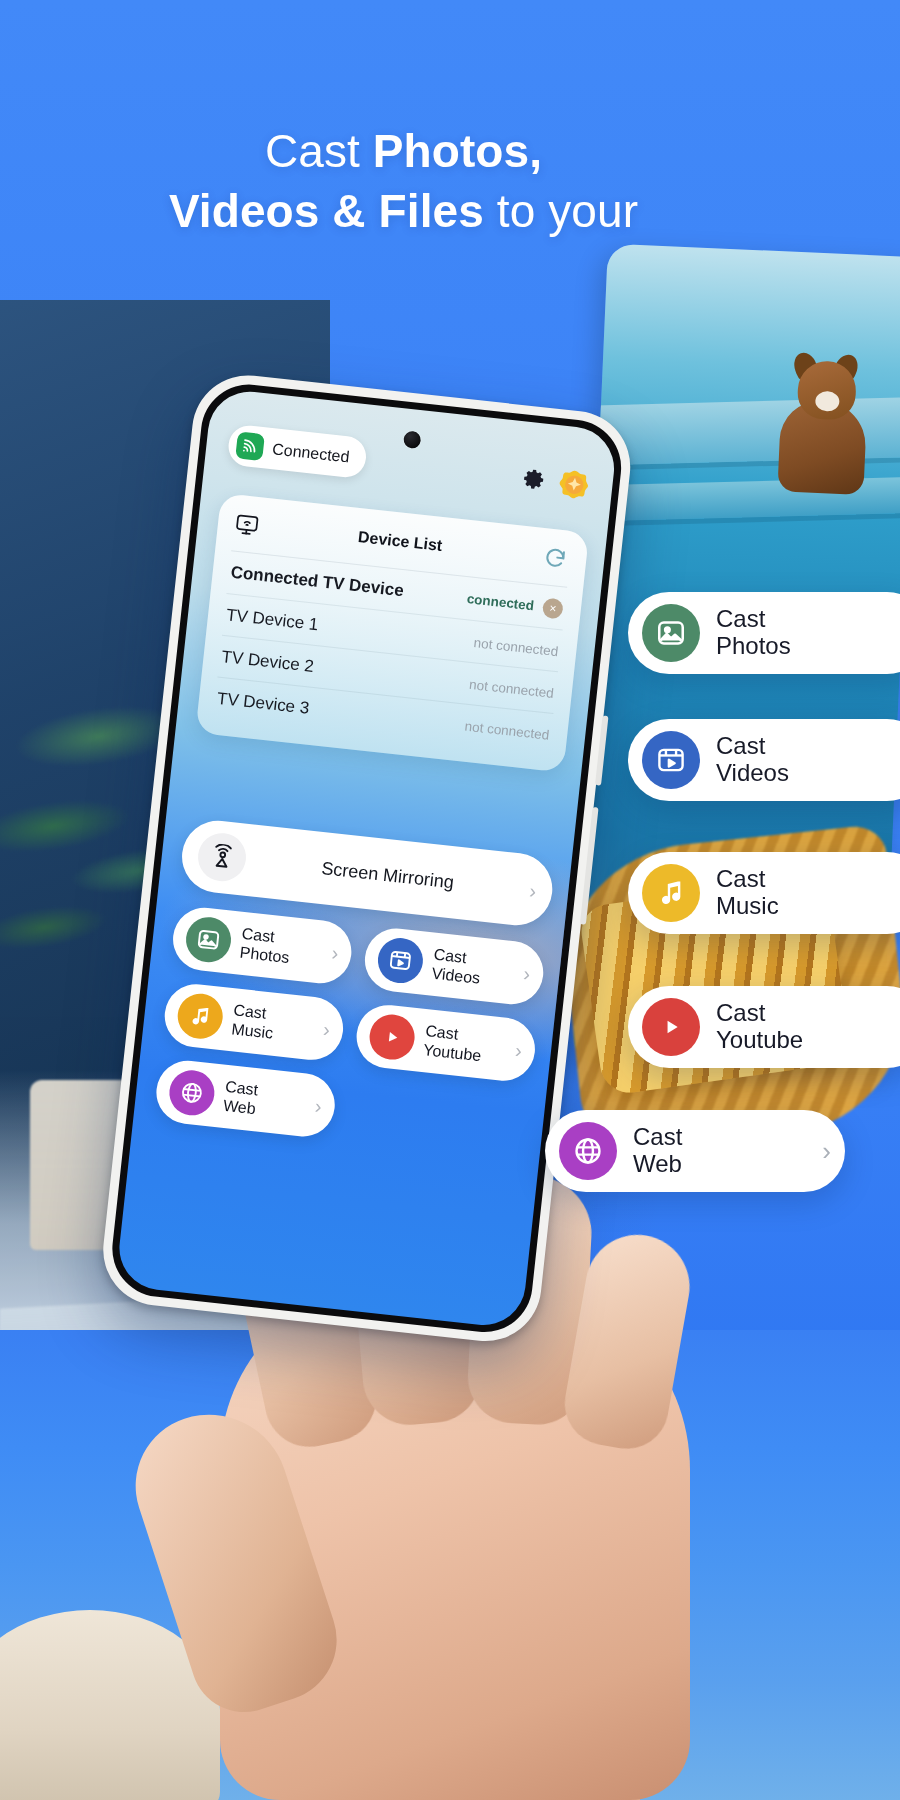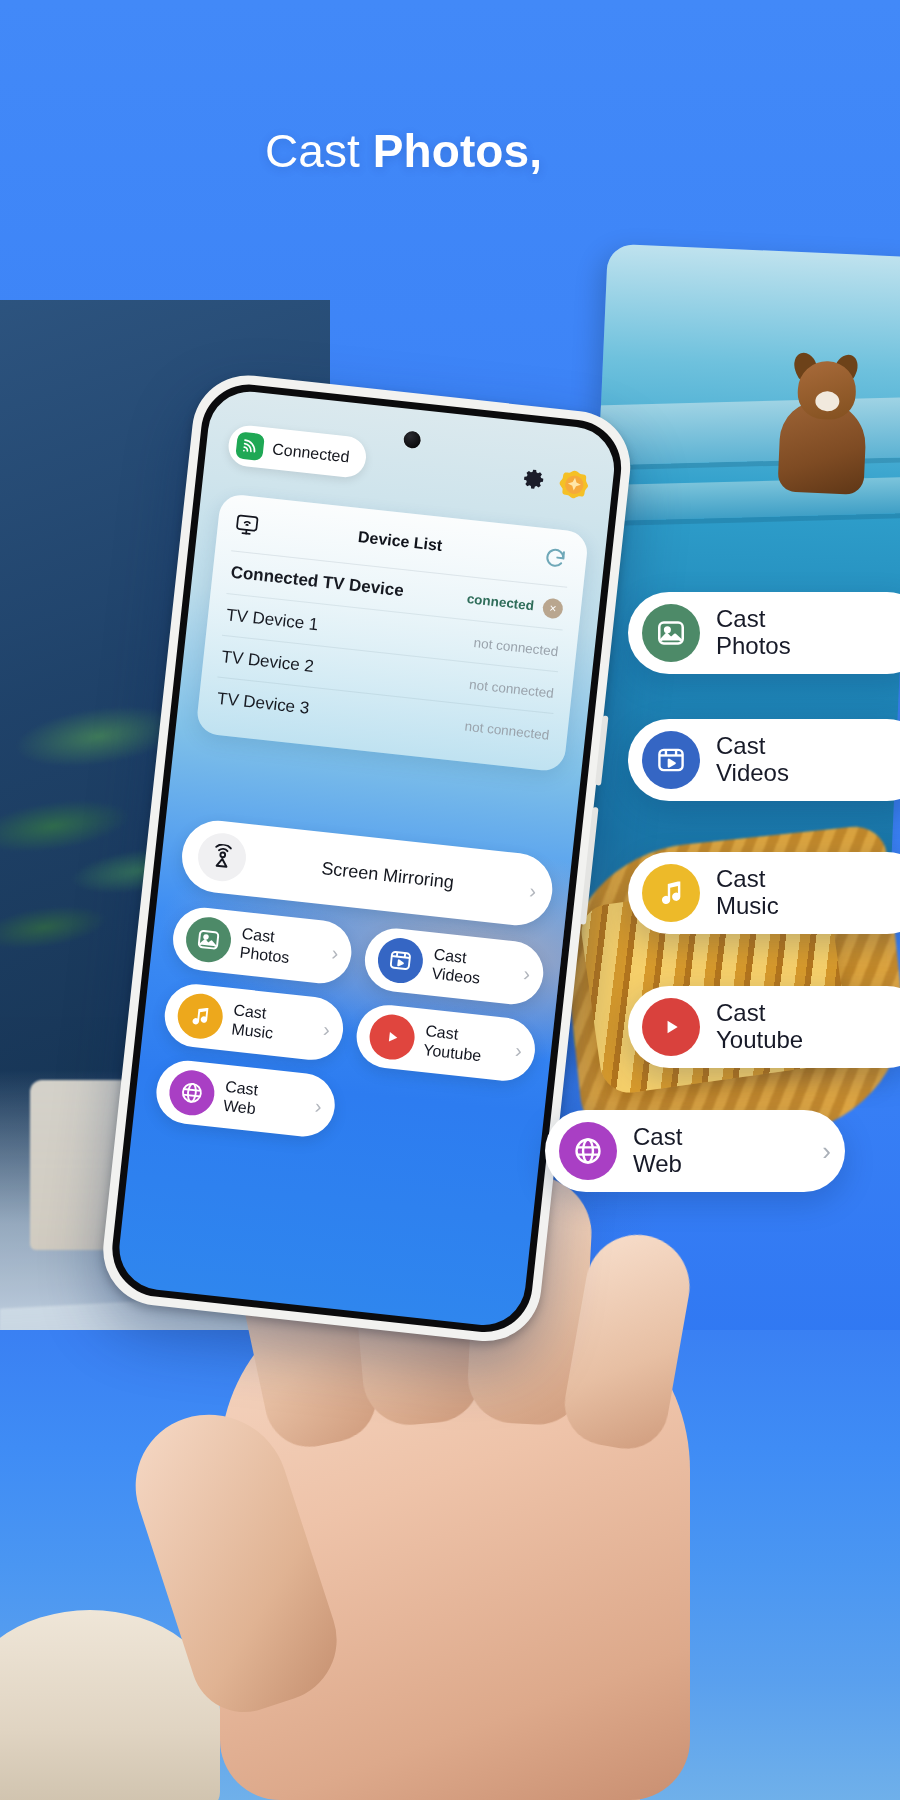--- a/index.html
+++ b/index.html
@@ -362,21 +362,21 @@
     <div class="finger f1"></div>
     <div class="finger f2"></div>
     <div class="finger f3"></div>
     <div class="finger f4"></div>
     <div class="thumb"></div>
   </div>
 </div>
 
 <div class="headline">
   <span><span>Cast </span><b>Photos,</b></span><br>
-  <br>
+  <span><b>Videos &amp; Files</b><span> to your</span></span><br>
 </div>
 
 <div class="phone-wrap">
   <div class="phone">
     <div class="bezel">
       <div class="screen">
         <div class="screen-glow"></div>
         <div class="camera"></div>
 
         <div class="connected-pill">

